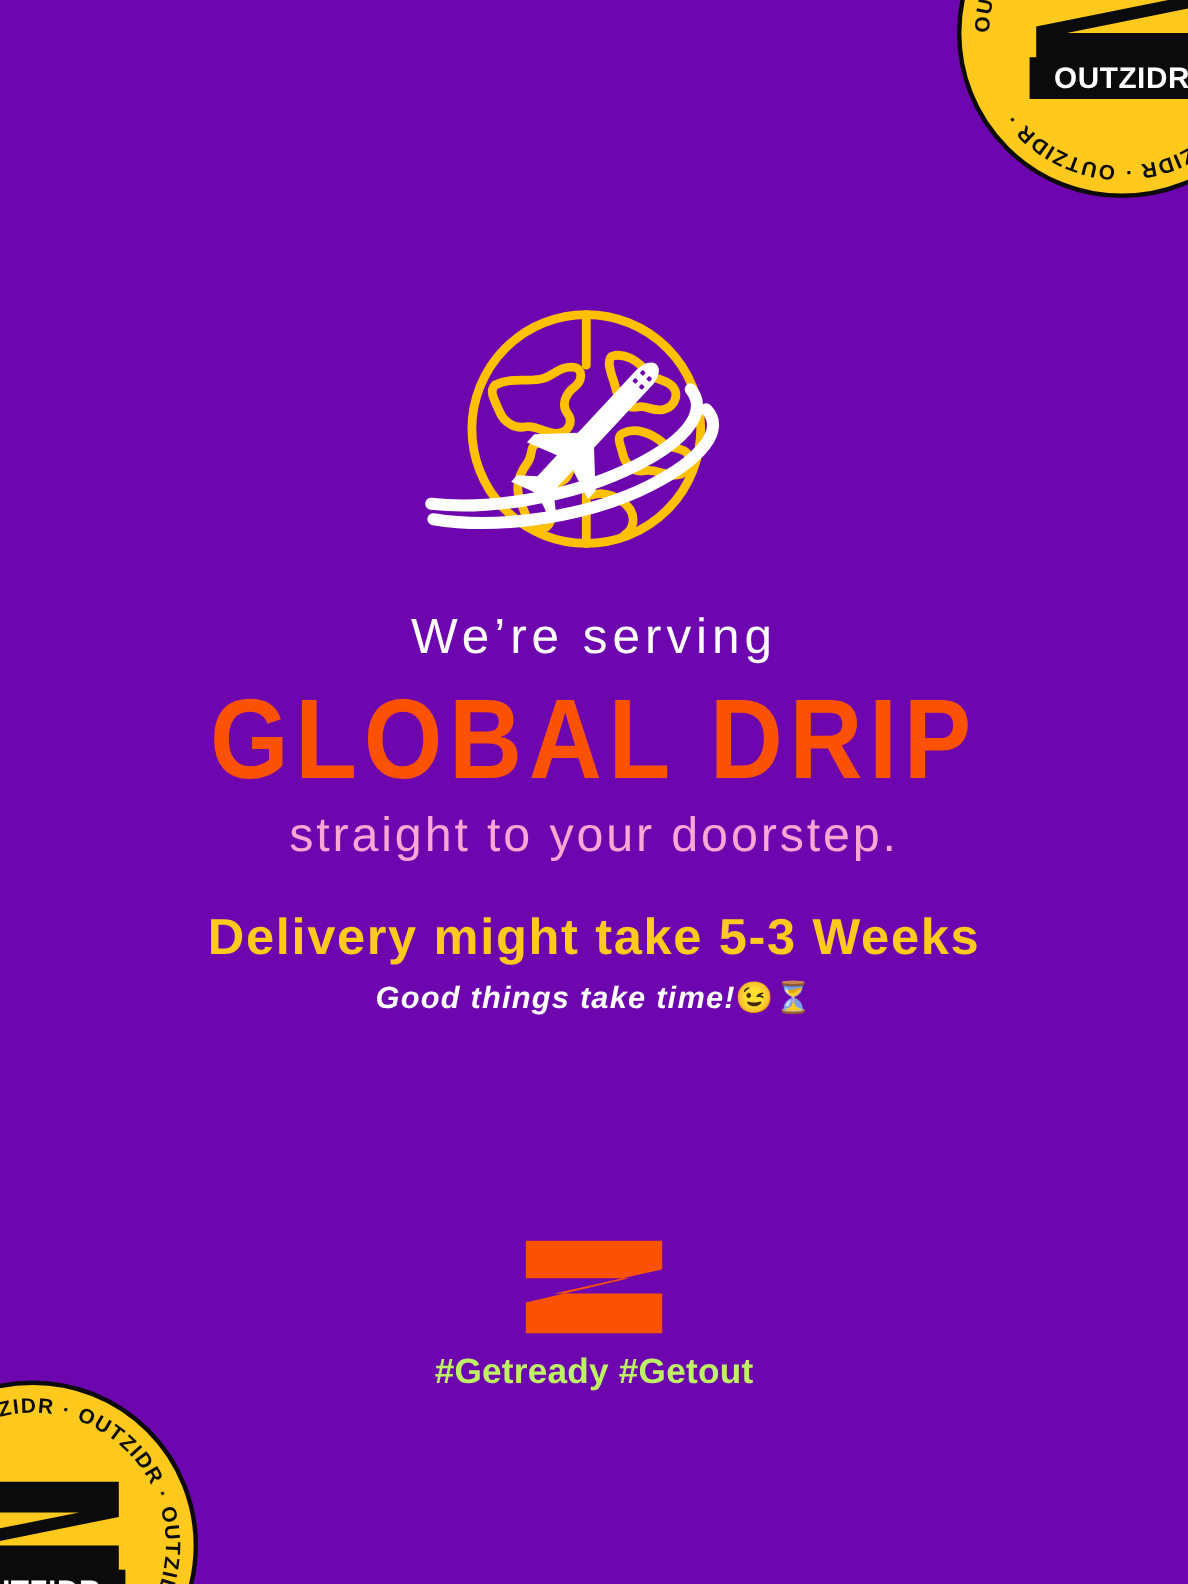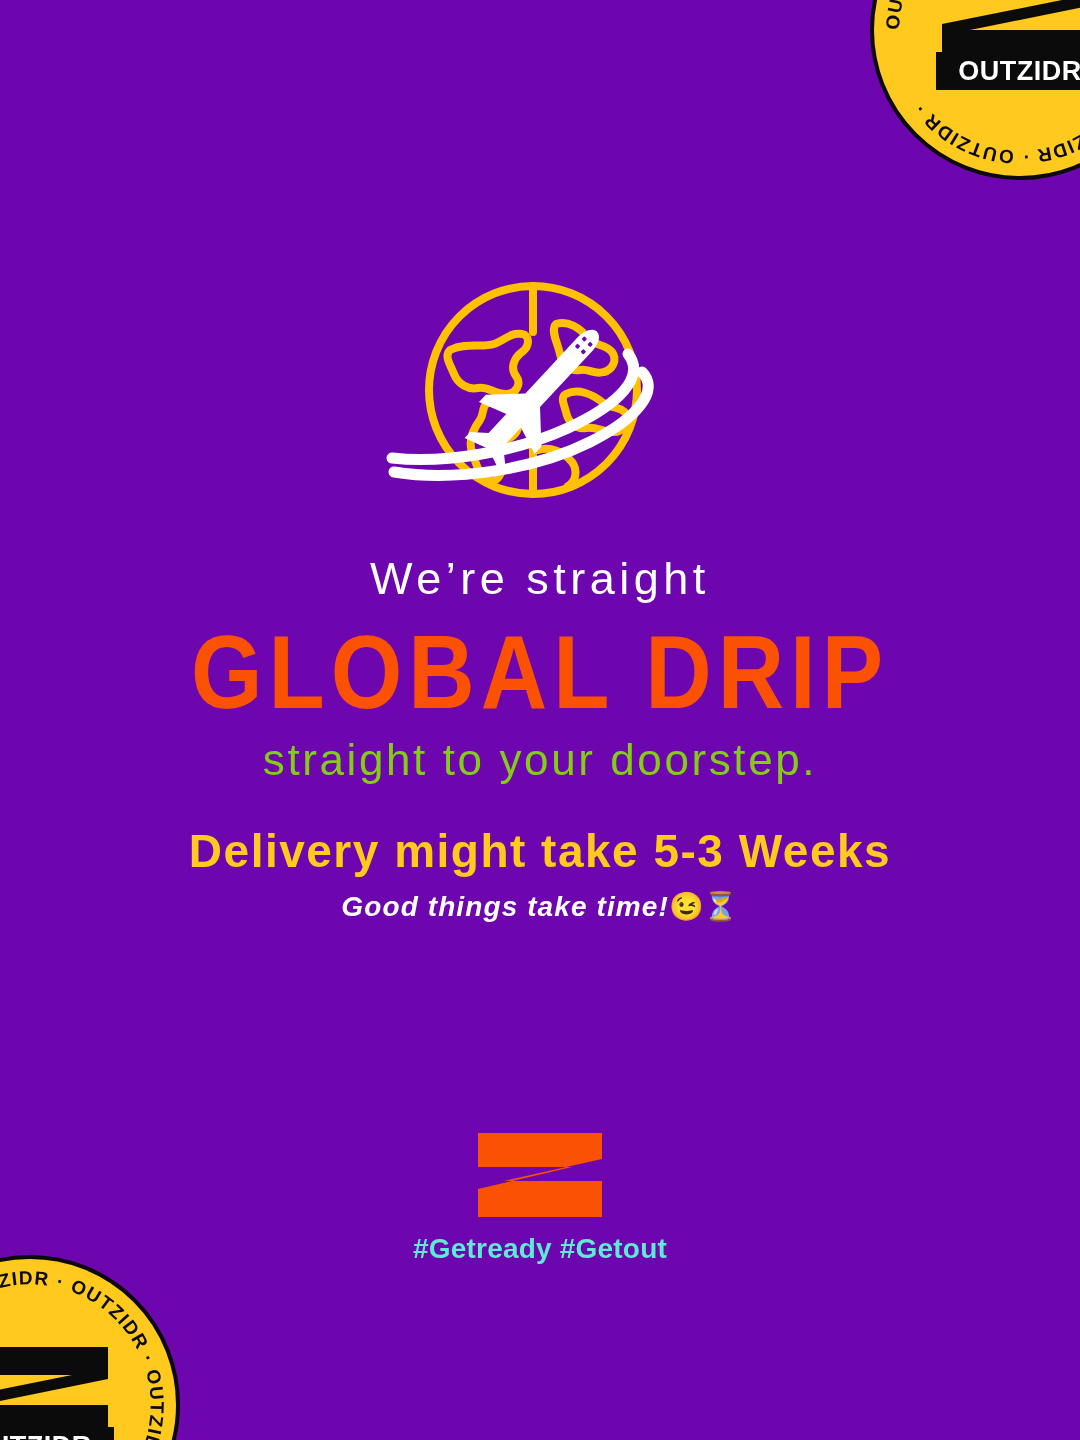--- a/index.html
+++ b/index.html
@@ -113,21 +113,21 @@
     font-size:92px;
     font-weight:bold;
     letter-spacing:6px;
     line-height:104px;
     white-space:nowrap;
     transform:scaleY(1.12);
     transform-origin:center top;
     margin-top:4px;
   }
   .line-doorstep {
-    color:#84cc16;
+    color:#f9a8d4;
     font-size:44px;
     font-weight:300;
     letter-spacing:2.6px;
     line-height:60px;
     white-space:nowrap;
     margin-top:12px;
   }
 
   .delivery-block {
     position:absolute;
@@ -168,22 +168,22 @@
     bottom:175px;
     text-align:center;
   }
   .logo-z {
     width:128px;
     height:88px;
     margin:0 auto 14px auto;
   }
   .logo-z svg { width:100%; height:100%; display:block; }
   .logo-tag {
-    color:#5eead4;
-    font-size:28px;
+    color:#bef264;
+    font-size:32px;
     font-weight:bold;
     letter-spacing:0.2px;
     white-space:nowrap;
   }
 </style>
 </head>
 <body>
 
 <div class="poster">
 
@@ -259,21 +259,21 @@
                  L6 124 L34 96 L34 20 C34 10 38 2 44 2 Z"></path>
         <rect x="38" y="14" width="4" height="4" rx="1" fill="#6D06AE"></rect>
         <rect x="46" y="14" width="4" height="4" rx="1" fill="#6D06AE"></rect>
         <rect x="38" y="24" width="4" height="4" rx="1" fill="#6D06AE"></rect>
         <rect x="46" y="24" width="4" height="4" rx="1" fill="#6D06AE"></rect>
       </g>
     </svg>
   </div>
 
   <div class="copy">
-    <div class="line-serving">We’re straight</div>
+    <div class="line-serving">We’re serving</div>
     <div class="line-global">GLOBAL DRIP</div>
     <div class="line-doorstep">straight to your doorstep.</div>
   </div>
 
   <div class="delivery-block">
     <div class="line-delivery">Delivery might take 5-3 Weeks</div>
     <div class="line-goodthings">
       <span>Good things take time!</span><span class="emoji">😉</span><span class="emoji">⏳</span>
     </div>
   </div>

